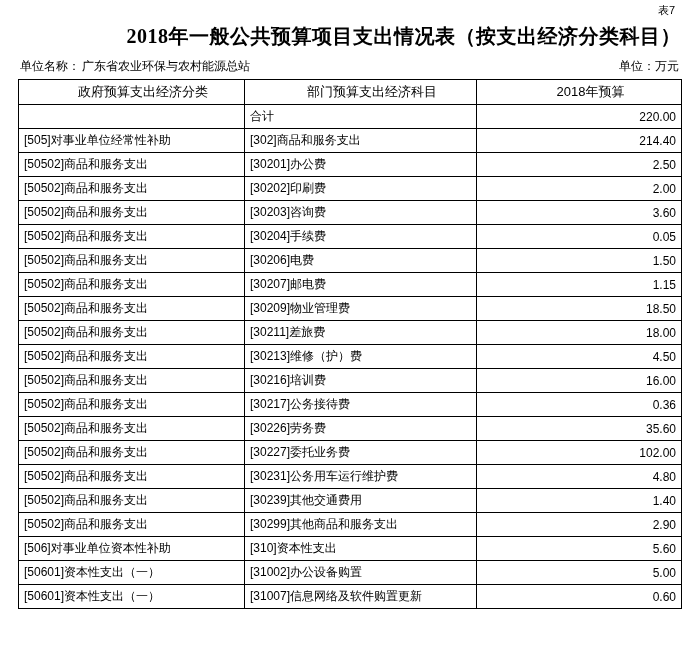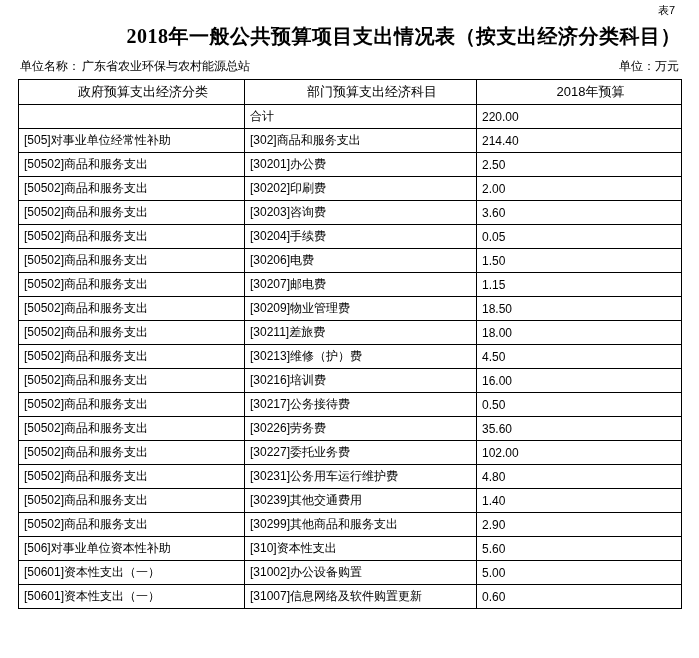--- a/index.html
+++ b/index.html
@@ -80,21 +80,21 @@
     font-weight: normal;
     font-size: 13px;
     height: 24px;
     padding-left: 28px;
   }
   col.c1 { width: 226px; }
   col.c2 { width: 232px; }
   col.c3 { width: 205px; }
   td.col1 { text-align: left; }
   td.col2 { text-align: left; }
-  td.col3 { text-align: left; padding-right: 12px; }
+  td.col3 { text-align: right; padding-right: 12px; }
   td.indent1 { padding-left: 12px; }
   td.sub2 { padding-left: 24px; }
 </style>
 </head>
 <body>
 
 <div class="page">
 
   <div class="sheet-no">表7</div>
 
@@ -178,21 +178,21 @@
           <td class="col3">4.50</td>
         </tr>
         <tr>
           <td class="col1 indent1">[50502]商品和服务支出</td>
           <td class="col2 sub2">[30216]培训费</td>
           <td class="col3">16.00</td>
         </tr>
         <tr>
           <td class="col1 indent1">[50502]商品和服务支出</td>
           <td class="col2 sub2">[30217]公务接待费</td>
-          <td class="col3">0.50</td>
+          <td class="col3">0.36</td>
         </tr>
         <tr>
           <td class="col1 indent1">[50502]商品和服务支出</td>
           <td class="col2 sub2">[30226]劳务费</td>
           <td class="col3">35.60</td>
         </tr>
         <tr>
           <td class="col1 indent1">[50502]商品和服务支出</td>
           <td class="col2 sub2">[30227]委托业务费</td>
           <td class="col3">102.00</td>

